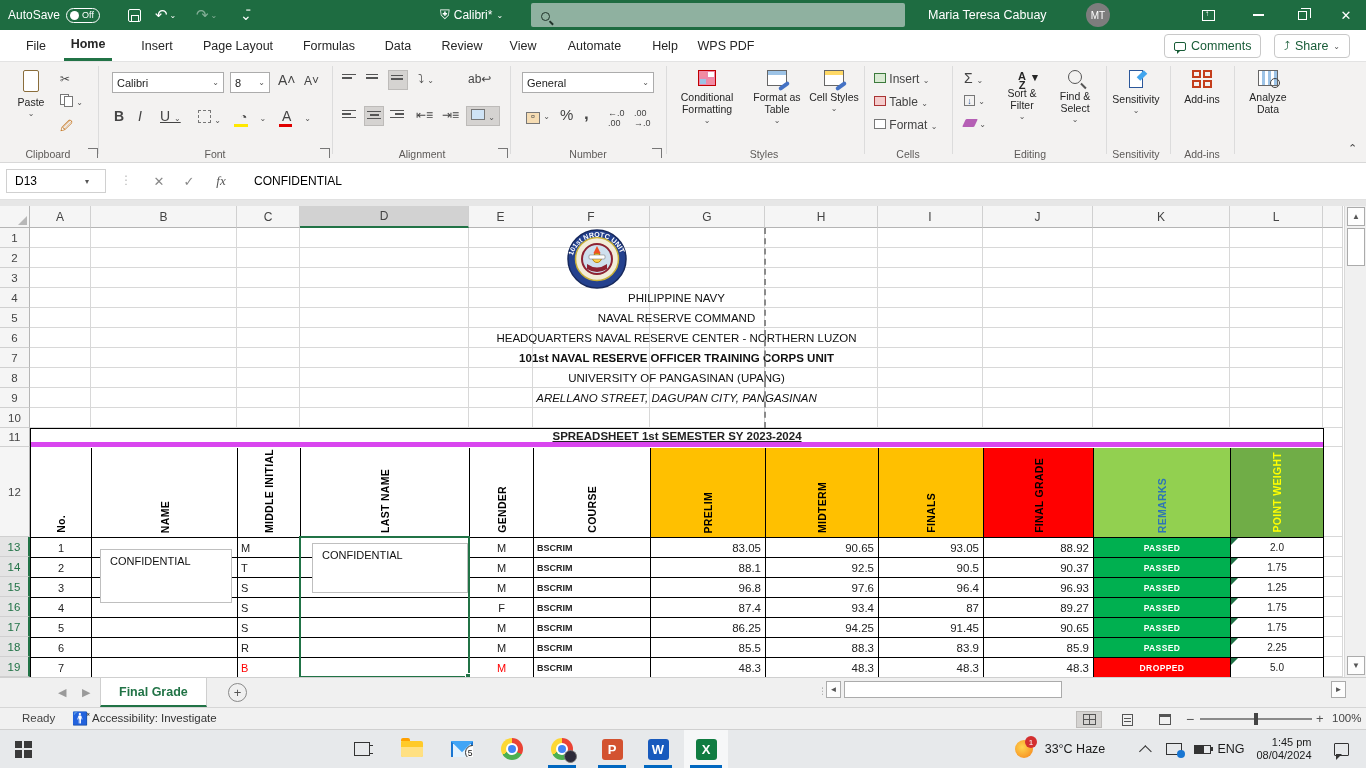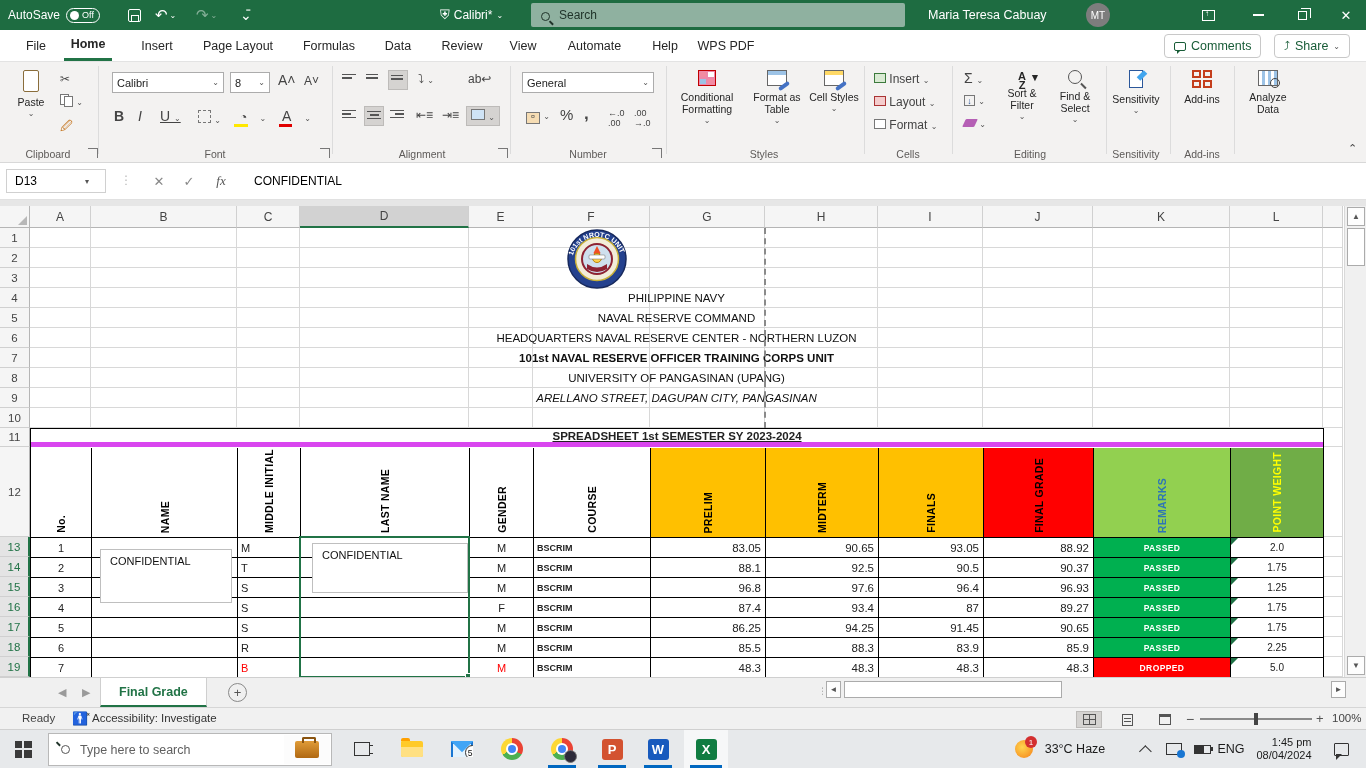--- a/index.html
+++ b/index.html
@@ -180,21 +180,20 @@
     <div class="tb-item" style="left:240px;">
         <span class="qat-icon">⌄̄</span>
       </div>
     <div class="tb-item" style="left:440px;">
       <span style="font-size:13px;margin-right:4px;">⛨</span>
       <span>Calibri*</span>
       <span class="caret" style="color:#fff;margin-left:4px;">⌄</span>
     </div>
     <div class="search-box">
       <span class="mag" style="left:10px;top:9px;"></span>
-      <input readonly="" placeholder="Search" style="">
     </div>
     <div class="tb-item" style="left:928px;font-size:12.5px;">
         <span>Maria Teresa Cabuay</span>
       </div>
     <div class="tb-item" style="left:1086px;">
         <span class="avatar">MT</span>
       </div>
     <div class="winbtn" style="left:1188px;">
         <span class="ribdisp"></span>
       </div>
@@ -315,21 +314,21 @@
       <span class="tbl-ico" style="background:linear-gradient(#ffd966 30%,#fff 30%);">
           <span class="brush"></span>
         </span>
       <span style="margin-top:5px;">Cell Styles</span>
         <span class="caret">⌄</span>
     </div>
     <div class="rgroup-label" style="left:704px;">Styles</div>
     <div class="rdiv" style="left:864px;"></div>
 
     <div class="smallico" style="left:874px;top:10px;"><span class="sq" style="width:12px;height:10px;background:#d9ead3;border-color:#3c7a3c;"></span> <span>Insert</span> <span class="caret">⌄</span></div>
-    <div class="smallico" style="left:874px;top:33px;"><span class="sq" style="width:12px;height:10px;background:#f4cccc;border-color:#a33;"></span> <span>Layout</span> <span class="caret">⌄</span></div>
+    <div class="smallico" style="left:874px;top:33px;"><span class="sq" style="width:12px;height:10px;background:#f4cccc;border-color:#a33;"></span> <span>Table</span> <span class="caret">⌄</span></div>
     <div class="smallico" style="left:874px;top:56px;"><span class="sq" style="width:12px;height:10px;background:#fff;"></span> <span>Format</span> <span class="caret">⌄</span></div>
     <div class="rgroup-label" style="left:848px;">Cells</div>
     <div class="rdiv" style="left:952px;"></div>
 
     <div class="smallico" style="left:964px;top:8px;font-size:14px;">Σ <span class="caret">⌄</span></div>
     <div class="smallico" style="left:964px;top:31px;"><span class="sq" style="width:11px;height:11px;text-align:center;font-size:9px;color:#2b579a;">↓</span> <span class="caret">⌄</span></div>
     <div class="smallico" style="left:964px;top:54px;"><span style="display:inline-block;width:12px;height:8px;background:#b55fb5;transform:skewX(-25deg);border-radius:1px;"></span> <span class="caret">⌄</span></div>
     <div class="bigbtn" style="left:998px;top:8px;width:48px;">
       <span style="font-size:11px;"><b>A</b><b style="display:block;margin-top:-3px;">Z</b></span>
         <span style="margin-top:-20px;margin-left:26px;">▼</span>
@@ -661,27 +660,20 @@
 
   <div class="taskbar">
     <div class="tkitem" style="left:0;width:46px;">
       <span class="winlogo">
           <b></b>
           <b></b>
           <b></b>
           <b></b>
         </span>
     </div>
-    <div class="tksearch">
-      <span class="mag" style="position:static;margin:0 10px 0 12px;border-color:#555;"></span>
-      <input readonly="" placeholder="Type here to search" style="">
-      <div class="brieftile">
-          <span class="briefcase"></span>
-        </div>
-    </div>
     <div class="tkitem" style="left:342px;width:40px;">
       <span style="width:16px;height:14px;border:1.6px solid #333;position:relative;">
           <span style="position:absolute;right:-4px;top:2px;width:3px;height:9px;border-top:1.6px solid #333;border-bottom:1.6px solid #333;"></span>
         </span>
     </div>
     <div class="tkitem" style="left:392px;width:40px;">
         <span class="folder"></span>
       </div>
     <div class="tkitem" style="left:442px;width:40px;">
       <span class="envelope">

